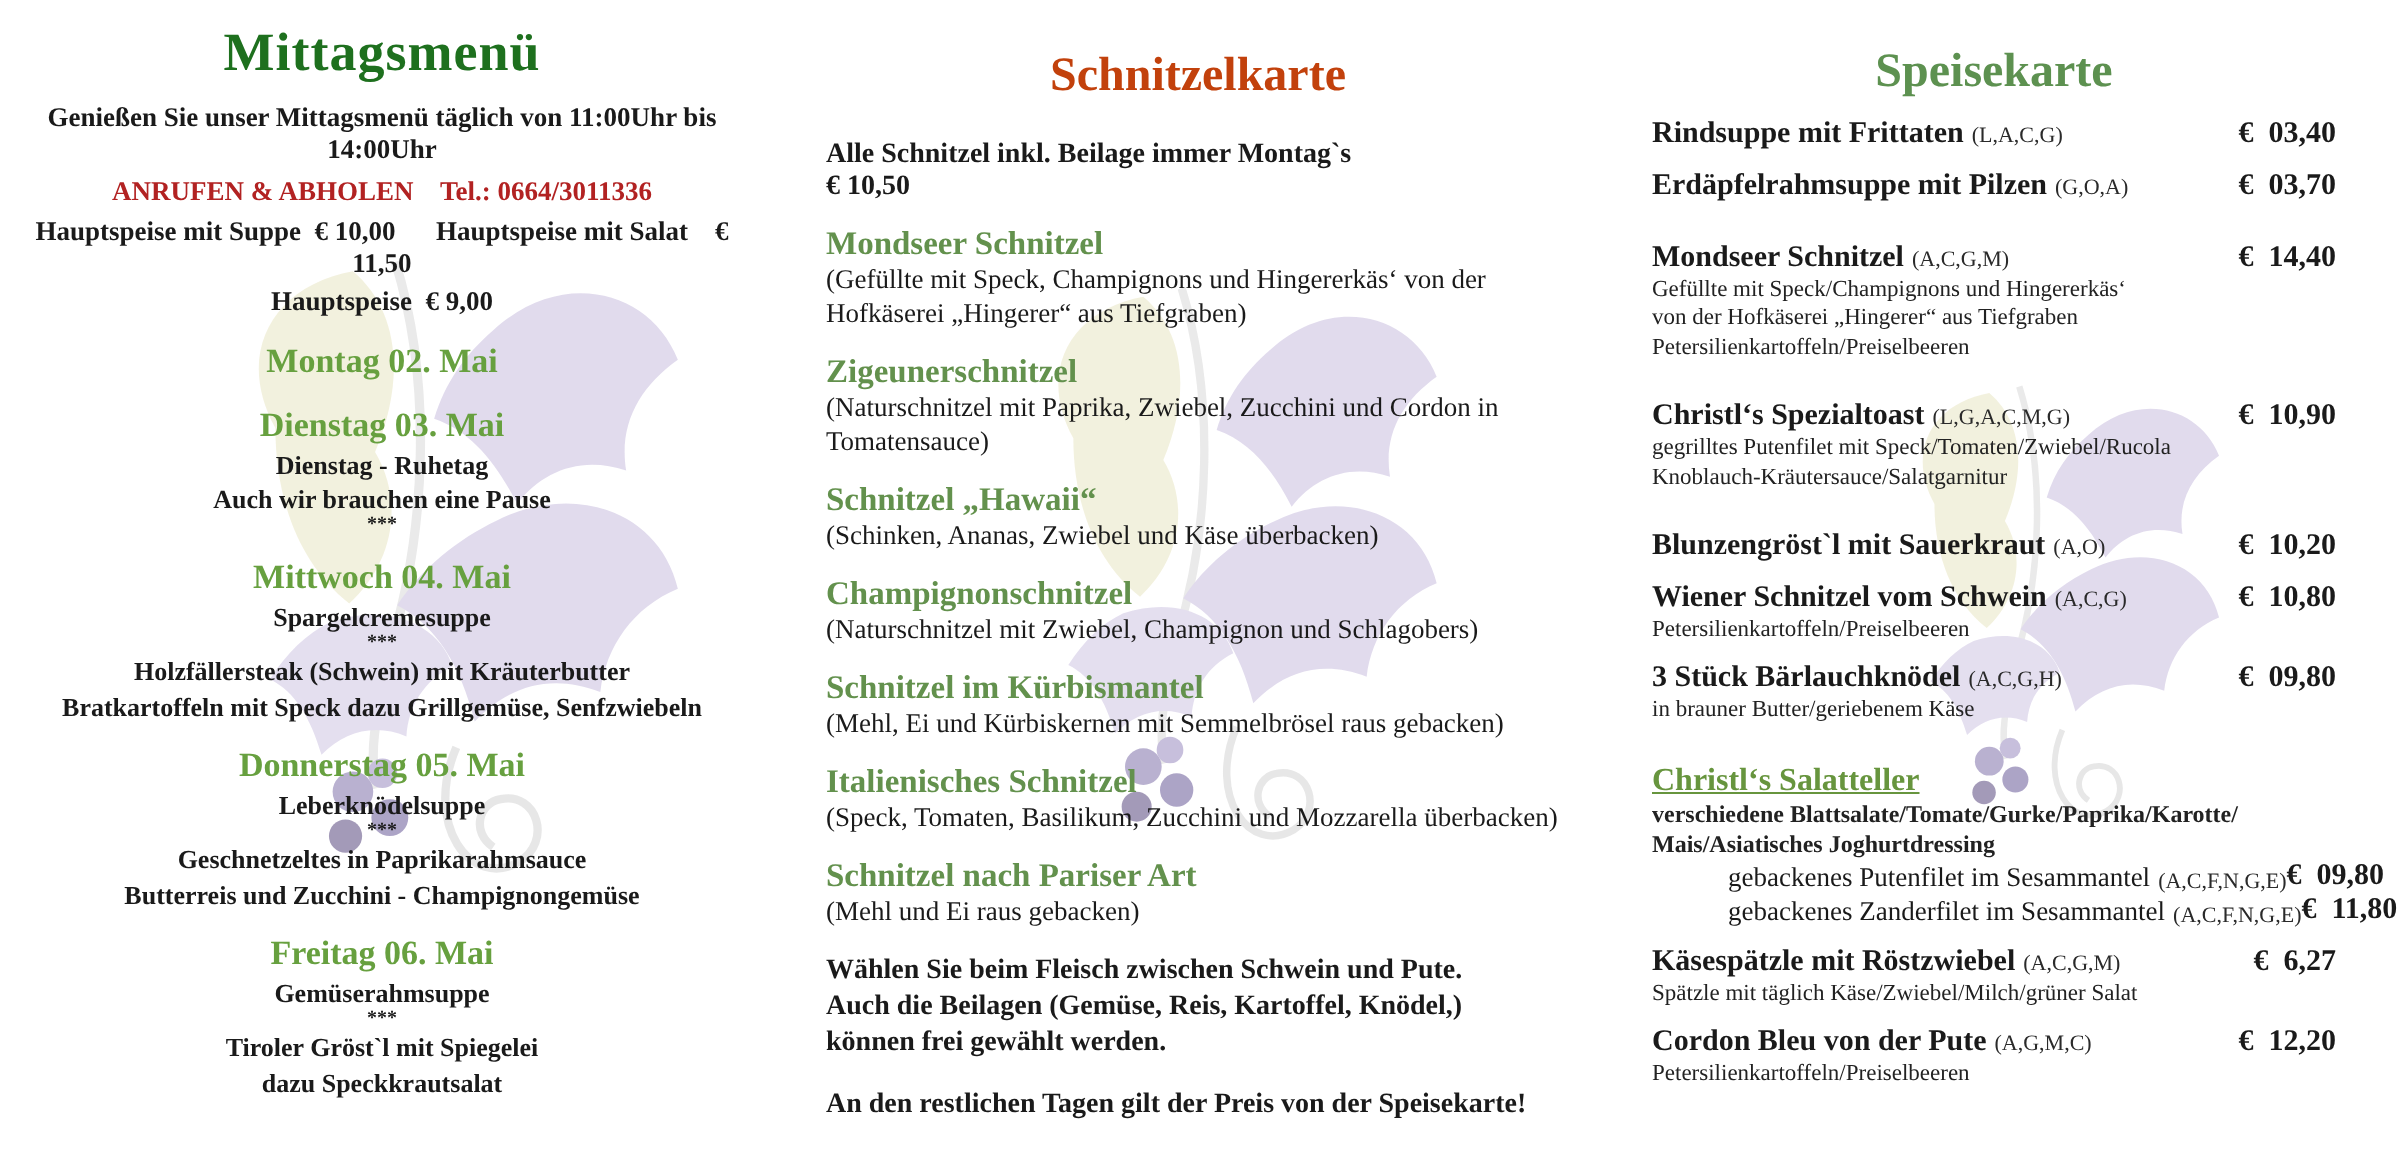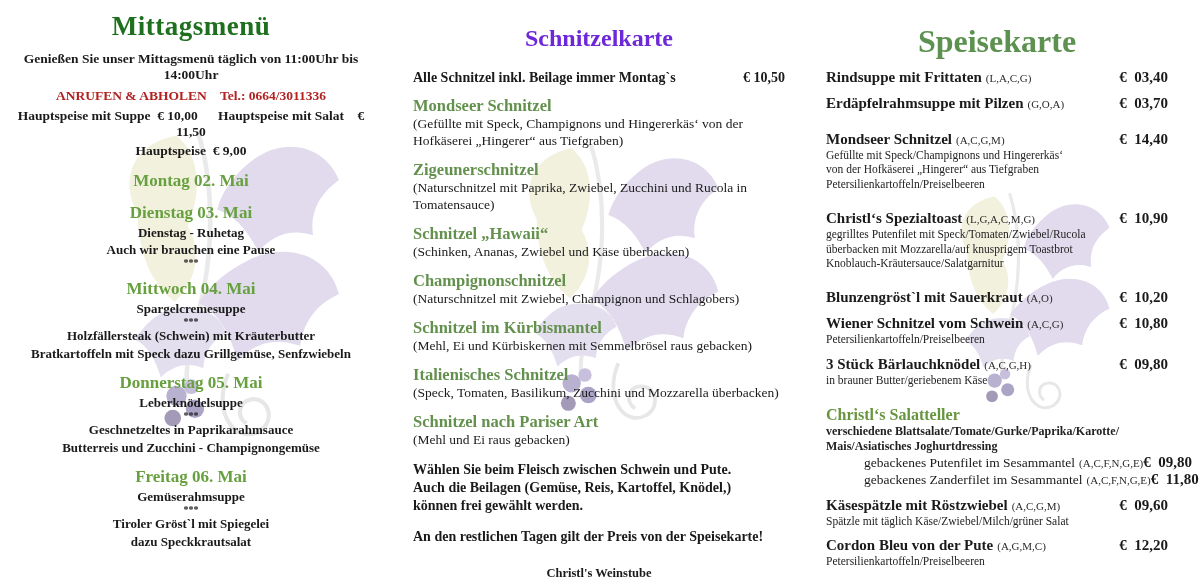--- a/index.html
+++ b/index.html
@@ -17,43 +17,43 @@
   .l-sub{font-size:13.5px;font-weight:bold;color:#1a1a1a;margin-top:9px;white-space:pre-wrap;}
   .l-call{font-size:13.5px;font-weight:bold;color:#b22222;margin-top:5px;white-space:pre-wrap;}
   .l-price{font-size:13.5px;font-weight:bold;color:#1a1a1a;margin-top:4px;white-space:pre-wrap;line-height:1.15;}
   .day-heading{color:#67a03f;font-size:17px;font-weight:bold;margin-top:12px;}
   .left-line{font-size:13px;font-weight:bold;color:#1a1a1a;margin-top:3px;line-height:1.1;}
   .sep{font-size:10px;font-weight:bold;color:#1a1a1a;line-height:.8;margin-top:2px;}
   .footer{font-size:12.5px;font-weight:bold;color:#1a1a1a;line-height:1.3;margin-top:12px;}
 
   
   #col-mid{left:413px;width:372px;}
-  .m-title{color:#6d28d9;font-size:24px;font-weight:bold;text-align:center;margin-top:25px;}
-  .m-intro{display:flex;justify-content:space-between;font-size:14px;font-weight:bold;color:#1a1a1a;margin-top:18px;}
+  .m-title{color:#c2410c;font-size:24px;font-weight:bold;text-align:center;margin-top:25px;}
+  .m-intro{display:flex;justify-content:space-between;font-size:14px;font-weight:bold;color:#1a1a1a;margin-top:18px;flex-direction:column;}
   .mid-item{margin-top:11px;}
   .mid-item-name{color:#63914d;font-size:16.5px;font-weight:bold;line-height:1.1;margin:0;}
   .mid-item-desc{font-size:13.5px;color:#1a1a1a;line-height:1.25;margin-top:1px;}
   .m-note{font-size:14px;font-weight:bold;color:#1a1a1a;text-align:left;line-height:1.3;margin-top:12px;}
   .m-note2{font-size:14px;font-weight:bold;color:#1a1a1a;text-align:left;margin-top:14px;}
   #col-mid .footer{text-align:center;margin-top:20px;}
 
   
   #col-right{left:826px;width:342px;}
-  .r-title{color:#5d9150;font-size:32px;font-weight:bold;text-align:center;margin-top:23px;}
+  .r-title{color:#5d9150;font-size:24px;font-weight:bold;text-align:center;margin-top:23px;}
   .r-item{margin-top:9px;}
   .r-item.gap{margin-top:19px;}
   .r-row{display:flex;align-items:baseline;}
   .r-name{font-size:15px;font-weight:bold;color:#1a1a1a;white-space:nowrap;}
-  .r-name.green{color:#67953e;font-size:16px;}
+  .r-name.green{color:#67953e;font-size:16px;text-decoration:underline;}
   .r-allerg{font-size:11px;color:#2a2a2a;margin-left:4px;white-space:nowrap;}
   .r-fill{flex:1;}
   .r-price{font-size:15px;font-weight:bold;color:#1a1a1a;white-space:pre;}
   .r-desc{font-size:11.5px;color:#222;line-height:1.25;}
   .r-desc.bold{font-weight:bold;font-size:12px;}
-  .r-sub{display:flex;align-items:center;padding-left:38px;}
+  .r-sub{display:flex;align-items:flex-end;padding-left:38px;}
   .r-sub .sub-text{font-size:13.5px;color:#1a1a1a;white-space:nowrap;}
 </style>
 </head>
 <body>
 
 <svg width="0" height="0" style="position:absolute">
   <defs>
     <symbol id="vine" viewBox="0 0 260 360">
       <path d="M95,5 C115,70 112,150 92,215 C85,250 80,270 85,290" stroke="#d9d9d9" stroke-width="5" fill="none"></path>
       <path d="M30,95 C8,55 28,18 72,10 C98,32 100,70 84,108 C100,135 94,168 70,190 C42,168 30,132 30,95 Z" fill="#e9e6c4"></path>
@@ -116,21 +116,21 @@
     <span>Alle Schnitzel inkl. Beilage immer Montag`s</span>
     <span>€  10,50</span>
   </div>
   <div>
       <div class="mid-item">
         <div class="mid-item-name">Mondseer Schnitzel</div>
         <div class="mid-item-desc">(Gefüllte mit Speck, Champignons und Hingererkäs‘ von der Hofkäserei „Hingerer“ aus Tiefgraben)</div>
       </div>
       <div class="mid-item">
         <div class="mid-item-name">Zigeunerschnitzel</div>
-        <div class="mid-item-desc">(Naturschnitzel mit Paprika, Zwiebel, Zucchini und Rucola in Tomatensauce)</div>
+        <div class="mid-item-desc">(Naturschnitzel mit Paprika, Zwiebel, Zucchini und Cordon in Tomatensauce)</div>
       </div>
       <div class="mid-item">
         <div class="mid-item-name">Schnitzel „Hawaii“</div>
         <div class="mid-item-desc">(Schinken, Ananas, Zwiebel und Käse überbacken)</div>
       </div>
       <div class="mid-item">
         <div class="mid-item-name">Champignonschnitzel</div>
         <div class="mid-item-desc">(Naturschnitzel mit Zwiebel, Champignon und Schlagobers)</div>
       </div>
       <div class="mid-item">
@@ -189,21 +189,20 @@
         <div class="r-desc">Petersilienkartoffeln/Preiselbeeren</div>
       </div>
       <div class="r-item gap">
         <div class="r-row">
           <span class="r-name">Christl‘s Spezialtoast</span>
           <span class="r-allerg">(L,G,A,C,M,G)</span>
           <span class="r-fill"></span>
           <span class="r-price">€  10,90</span>
         </div>
         <div class="r-desc">gegrilltes Putenfilet mit Speck/Tomaten/Zwiebel/Rucola</div>
-        <div class="r-desc">überbacken mit Mozzarella/auf knusprigem Toastbrot</div>
         <div class="r-desc">Knoblauch-Kräutersauce/Salatgarnitur</div>
       </div>
       <div class="r-item gap">
         <div class="r-row">
           <span class="r-name">Blunzengröst`l mit Sauerkraut</span>
           <span class="r-allerg">(A,O)</span>
           <span class="r-fill"></span>
           <span class="r-price">€  10,20</span>
         </div>
       </div>
@@ -243,21 +242,21 @@
           <span class="r-allerg">(A,C,F,N,G,E)</span>
           <span class="r-fill"></span>
           <span class="r-price">€  11,80</span>
         </div>
       </div>
       <div class="r-item">
         <div class="r-row">
           <span class="r-name">Käsespätzle mit Röstzwiebel</span>
           <span class="r-allerg">(A,C,G,M)</span>
           <span class="r-fill"></span>
-          <span class="r-price">€  09,60</span>
+          <span class="r-price">€  6,27</span>
         </div>
         <div class="r-desc">Spätzle mit täglich Käse/Zwiebel/Milch/grüner Salat</div>
       </div>
       <div class="r-item">
         <div class="r-row">
           <span class="r-name">Cordon Bleu von der Pute</span>
           <span class="r-allerg">(A,G,M,C)</span>
           <span class="r-fill"></span>
           <span class="r-price">€  12,20</span>
         </div>

